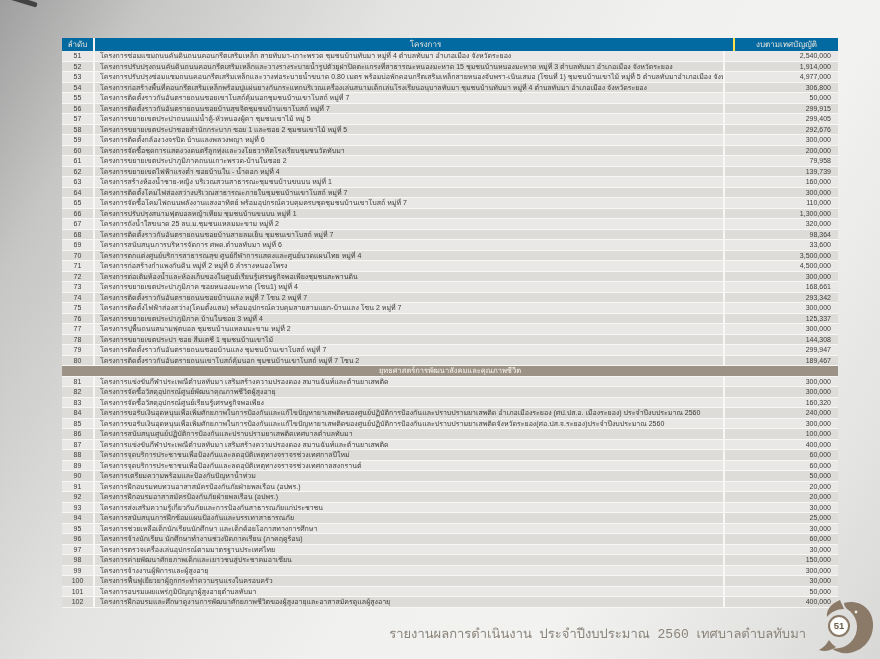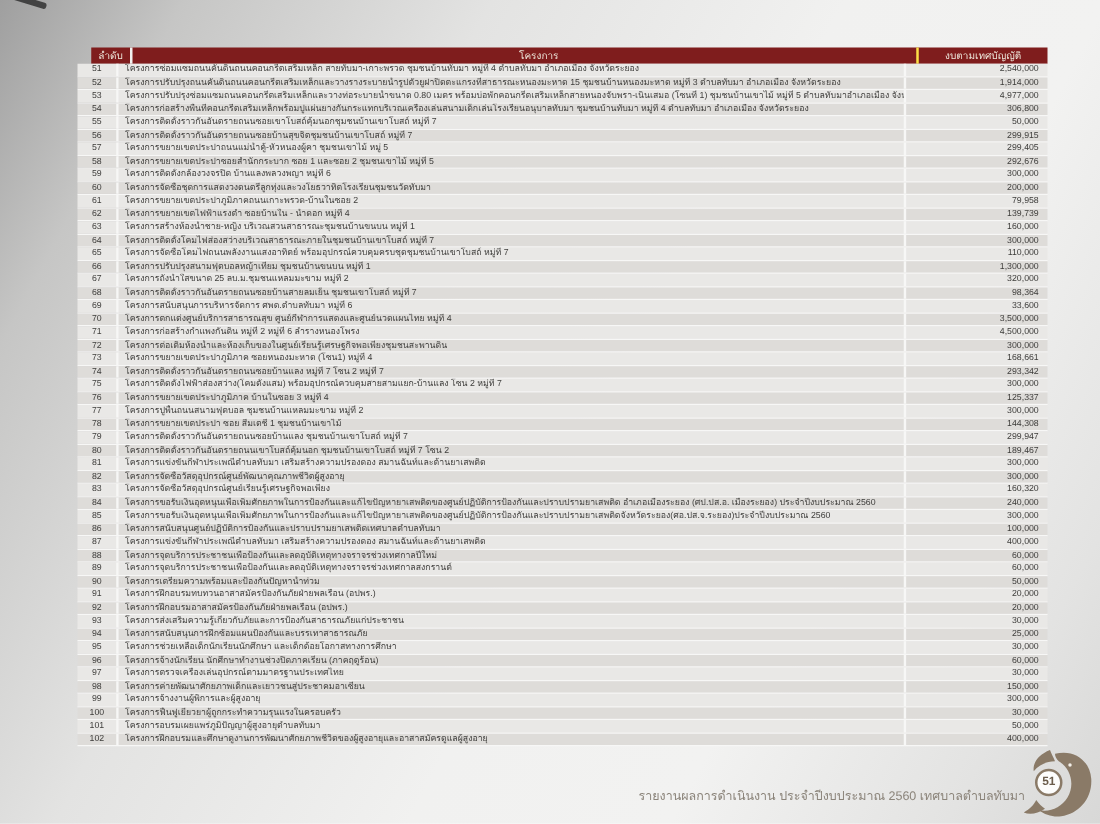--- a/index.html
+++ b/index.html
@@ -10,21 +10,21 @@
   }
   .corner-mark{
     position:absolute;left:-8px;top:-4px;width:46px;height:5px;
     background:#222;transform:rotate(17deg);opacity:.75;border-radius:2px;
   }
   .table{
     position:absolute;left:62px;top:38px;width:776px;
   }
   .thead{
     display:flex;height:13px;line-height:13px;
-    background:#7f1d1d;color:#eee8dc;font-size:8px;margin-left:11px;
+    background:#0369a1;color:#eee8dc;font-size:8px;
   }
   .th{text-align:center;white-space:nowrap;overflow:hidden;}
   .th-no{width:33px;border-right:2px solid #f2f1ef;box-sizing:border-box;}
   .th-project{flex:1;border-right:2px solid #fde047;box-sizing:border-box;padding-left:23px;}
   .th-budget{width:103px;}
   .row{
     display:flex;height:9.5px;line-height:9.5px;
     border-bottom:1px solid #f7f7f6;font-size:7px;color:#3d3c3a;
   }
   .row.odd .cell{background:#e9e8e6;}
@@ -32,22 +32,22 @@
   .cell{white-space:nowrap;overflow:hidden;box-sizing:border-box;display:block;}
   .c-no{width:33px;text-align:center;border-right:2px solid #f7f7f6;}
   .c-project{flex:1;padding-left:5px;border-right:2px solid #f7f7f6;}
   .c-budget{width:113px;text-align:right;padding-right:7px;}
   .section-row{
     height:9.5px;line-height:9.5px;border-bottom:1px solid #f7f7f6;
     background:#9c9285;color:#faf8f3;text-align:center;
     font-size:7.5px;white-space:nowrap;overflow:hidden;
   }
   .footer{
-    position:absolute;right:60px;bottom:15px;
-    font-size:10px;color:#8b847a;white-space:nowrap;
+    position:absolute;right:74px;bottom:15px;
+    font-size:13px;color:#8b847a;white-space:nowrap;font-family:Liberation Mono, monospace;
   }
   .logo{
     position:absolute;right:2px;bottom:2px;width:62px;height:62px;
   }
   .logo svg{position:absolute;left:0;top:0;}
   .pagenum{
     position:absolute;left:12px;top:20px;width:22px;height:22px;
     background:#fdfdfc;border:2px solid #8a7a67;border-radius:50%;
     box-sizing:border-box;text-align:center;line-height:18px;
     font-size:9.5px;font-weight:bold;color:#6b5d4c;
@@ -210,20 +210,21 @@
           <span class="cell c-no">79</span>
           <span class="cell c-project">โครงการติดตั้งราวกันอันตรายถนนซอยบ้านแลง ชุมชนบ้านเขาโบสถ์ หมู่ที่ 7</span>
           <span class="cell c-budget">299,947</span>
         </div>
         <div class="row even">
           <span class="cell c-no">80</span>
           <span class="cell c-project">โครงการติดตั้งราวกันอันตรายถนนเขาโบสถ์คุ้มนอก ชุมชนบ้านเขาโบสถ์ หมู่ที่ 7 โซน 2</span>
           <span class="cell c-budget">189,467</span>
         </div>
       </div>
+    <div class="section-row">ยุทธศาสตร์การพัฒนาสังคมและคุณภาพชีวิต</div>
     <div class="tbody">
         <div class="row odd">
           <span class="cell c-no">81</span>
           <span class="cell c-project">โครงการแข่งขันกีฬาประเพณีตำบลทับมา เสริมสร้างความปรองดอง สมานฉันท์และต้านยาเสพติด</span>
           <span class="cell c-budget">300,000</span>
         </div>
         <div class="row even">
           <span class="cell c-no">82</span>
           <span class="cell c-project">โครงการจัดซื้อวัสดุอุปกรณ์ศูนย์พัฒนาคุณภาพชีวิตผู้สูงอายุ</span>
           <span class="cell c-budget">300,000</span>

